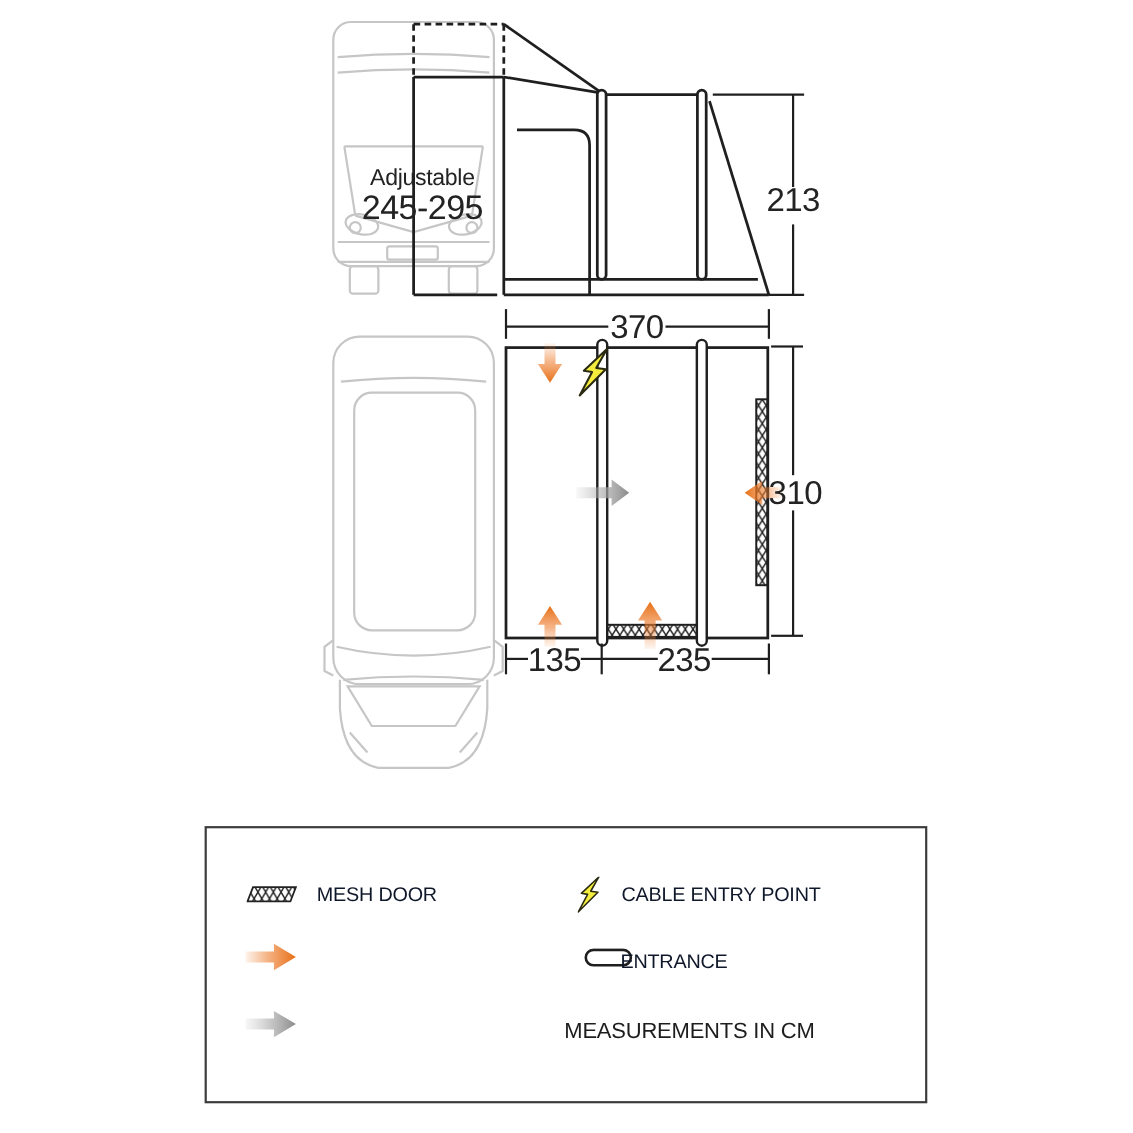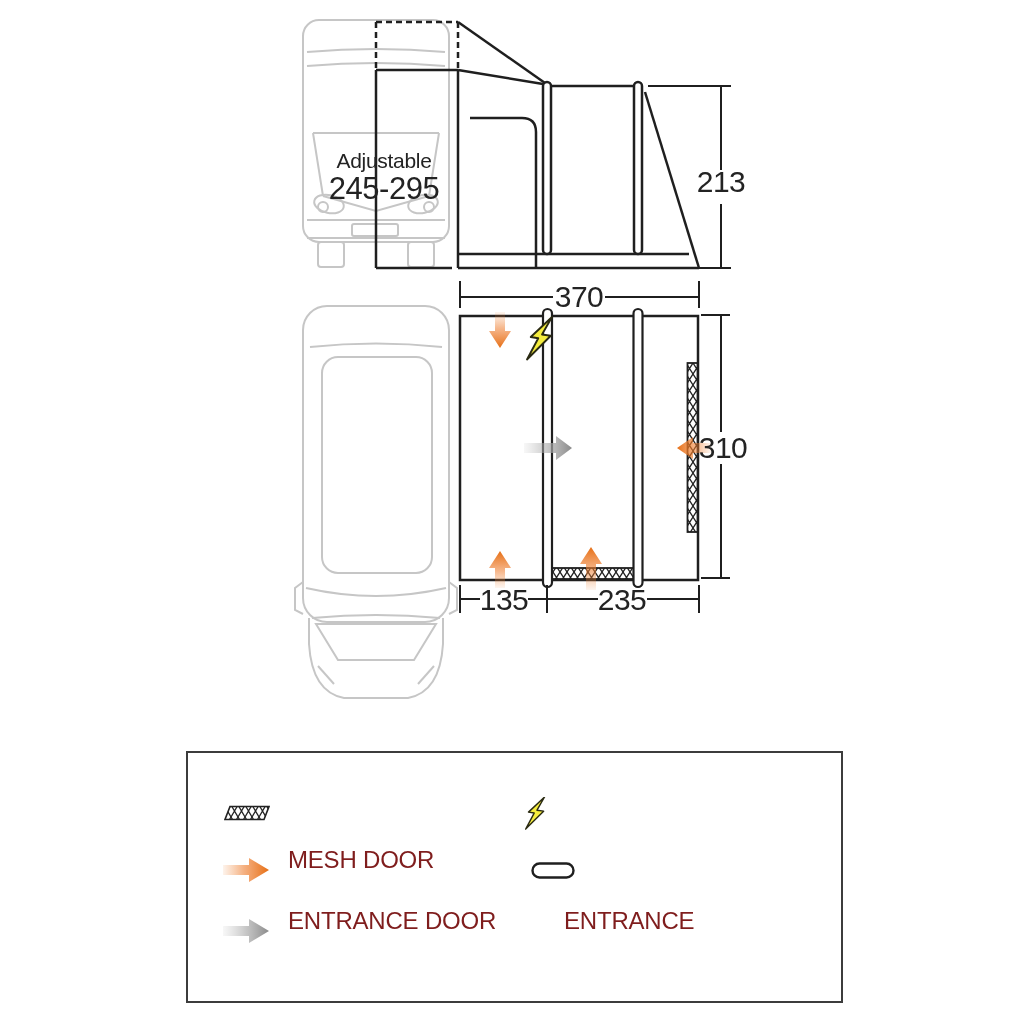--- a/index.html
+++ b/index.html
@@ -5,22 +5,22 @@
   html,body{margin:0;padding:0;background:#ffffff;}
   body{width:1030px;height:1030px;overflow:hidden;font-family:"Liberation Sans",sans-serif;}
   .stage{position:relative;width:1030px;height:762px;background:#fff;}
   svg text{font-family:"Liberation Sans",sans-serif;fill:#232323;}
   .dim-text{font-size:30px;letter-spacing:-0.5px;}
   .adj-label{font-size:21px;letter-spacing:-0.3px;}
   .adj-range{font-size:31px;letter-spacing:-0.5px;}
   .diagram{position:absolute;left:0;top:0;}
   .legend{position:absolute;left:186px;top:751px;width:653px;height:248px;
           border:2px solid #3c3c3c;background:#fff;}
-  .legend-label{position:absolute;font-size:24px;line-height:24px;color:#7f1d1d;
-                letter-spacing:-0.2px;white-space:nowrap;margin-top:47px;}
+  .legend-label{position:absolute;font-size:18px;line-height:24px;color:#0f172a;
+                letter-spacing:-0.2px;white-space:nowrap;}
   .legend-note{position:absolute;font-size:20px;line-height:22px;color:#1d1d1d;
                letter-spacing:-0.2px;white-space:nowrap;}
   .licon{position:absolute;}
 </style>
 </head>
 <body>
 
 <div class="stage">
 
   <svg class="diagram" width="1030" height="740" viewBox="0 0 1030 740">
@@ -176,44 +176,45 @@
           <path d="M0,0 L7,12 M7,0 L0,12" stroke="#222" stroke-width="1.3" fill="none"></path>
         </pattern>
       </defs>
       <path d="M6,1.5 L45,1.5 L40,14.5 L1,14.5 Z" fill="url(#meshL)" stroke="#222" stroke-width="1.6"></path>
     </svg>
     <div class="legend-label" style="left:100px;top:48px">MESH DOOR</div>
 
     <svg class="licon" style="left:337px;top:44px" width="24" height="34" viewBox="0 0 24 36">
       <path d="M20,0 L3,16 L9,17 L0,34 L19,15 L12,14 Z" fill="#F5ED3E" stroke="#2a2a12" stroke-width="1.5" stroke-linejoin="round"></path>
     </svg>
+    <div class="legend-label" style="left:377px;top:48px">CABLE ENTRY POINT</div>
 
     <svg class="licon" style="left:35px;top:103px" width="48" height="28" viewBox="0 0 48 28">
       <defs>
         <linearGradient id="gOrL" x1="0" y1="0" x2="1" y2="0">
           <stop offset="0" stop-color="#f08a3f" stop-opacity="0.1"></stop>
           <stop offset="0.45" stop-color="#ee7d2f" stop-opacity="0.6"></stop>
           <stop offset="1" stop-color="#e66f15" stop-opacity="1"></stop>
         </linearGradient>
       </defs>
       <path d="M0,9 H26 V2 L46,14 L26,26 V19 H0 Z" fill="url(#gOrL)"></path>
     </svg>
-    <div class="legend-label" style="left:100px;top:109px">ENTRANCE DOOR</div>
 
     <svg class="licon" style="left:343px;top:109px" width="44" height="18" viewBox="0 0 44 18">
       <rect x="1.5" y="1.5" width="41" height="14" rx="7" fill="#ffffff" stroke="#1f1f1f" stroke-width="2.4"></rect>
     </svg>
     <div class="legend-label" style="left:376px;top:109px">ENTRANCE</div>
 
     <svg class="licon" style="left:35px;top:164px" width="48" height="28" viewBox="0 0 48 28">
       <defs>
         <linearGradient id="gGrL" x1="0" y1="0" x2="1" y2="0">
           <stop offset="0" stop-color="#bfbfbf" stop-opacity="0.12"></stop>
           <stop offset="0.5" stop-color="#a8a8a8" stop-opacity="0.65"></stop>
           <stop offset="1" stop-color="#8a8a8a" stop-opacity="1"></stop>
         </linearGradient>
       </defs>
       <path d="M0,9 H26 V2 L46,14 L26,26 V19 H0 Z" fill="url(#gGrL)"></path>
     </svg>
 
+    <div class="legend-note" style="left:325px;top:174px">MEASUREMENTS IN CM</div>
   </div>
 
 </div>
 
 </body></html>

